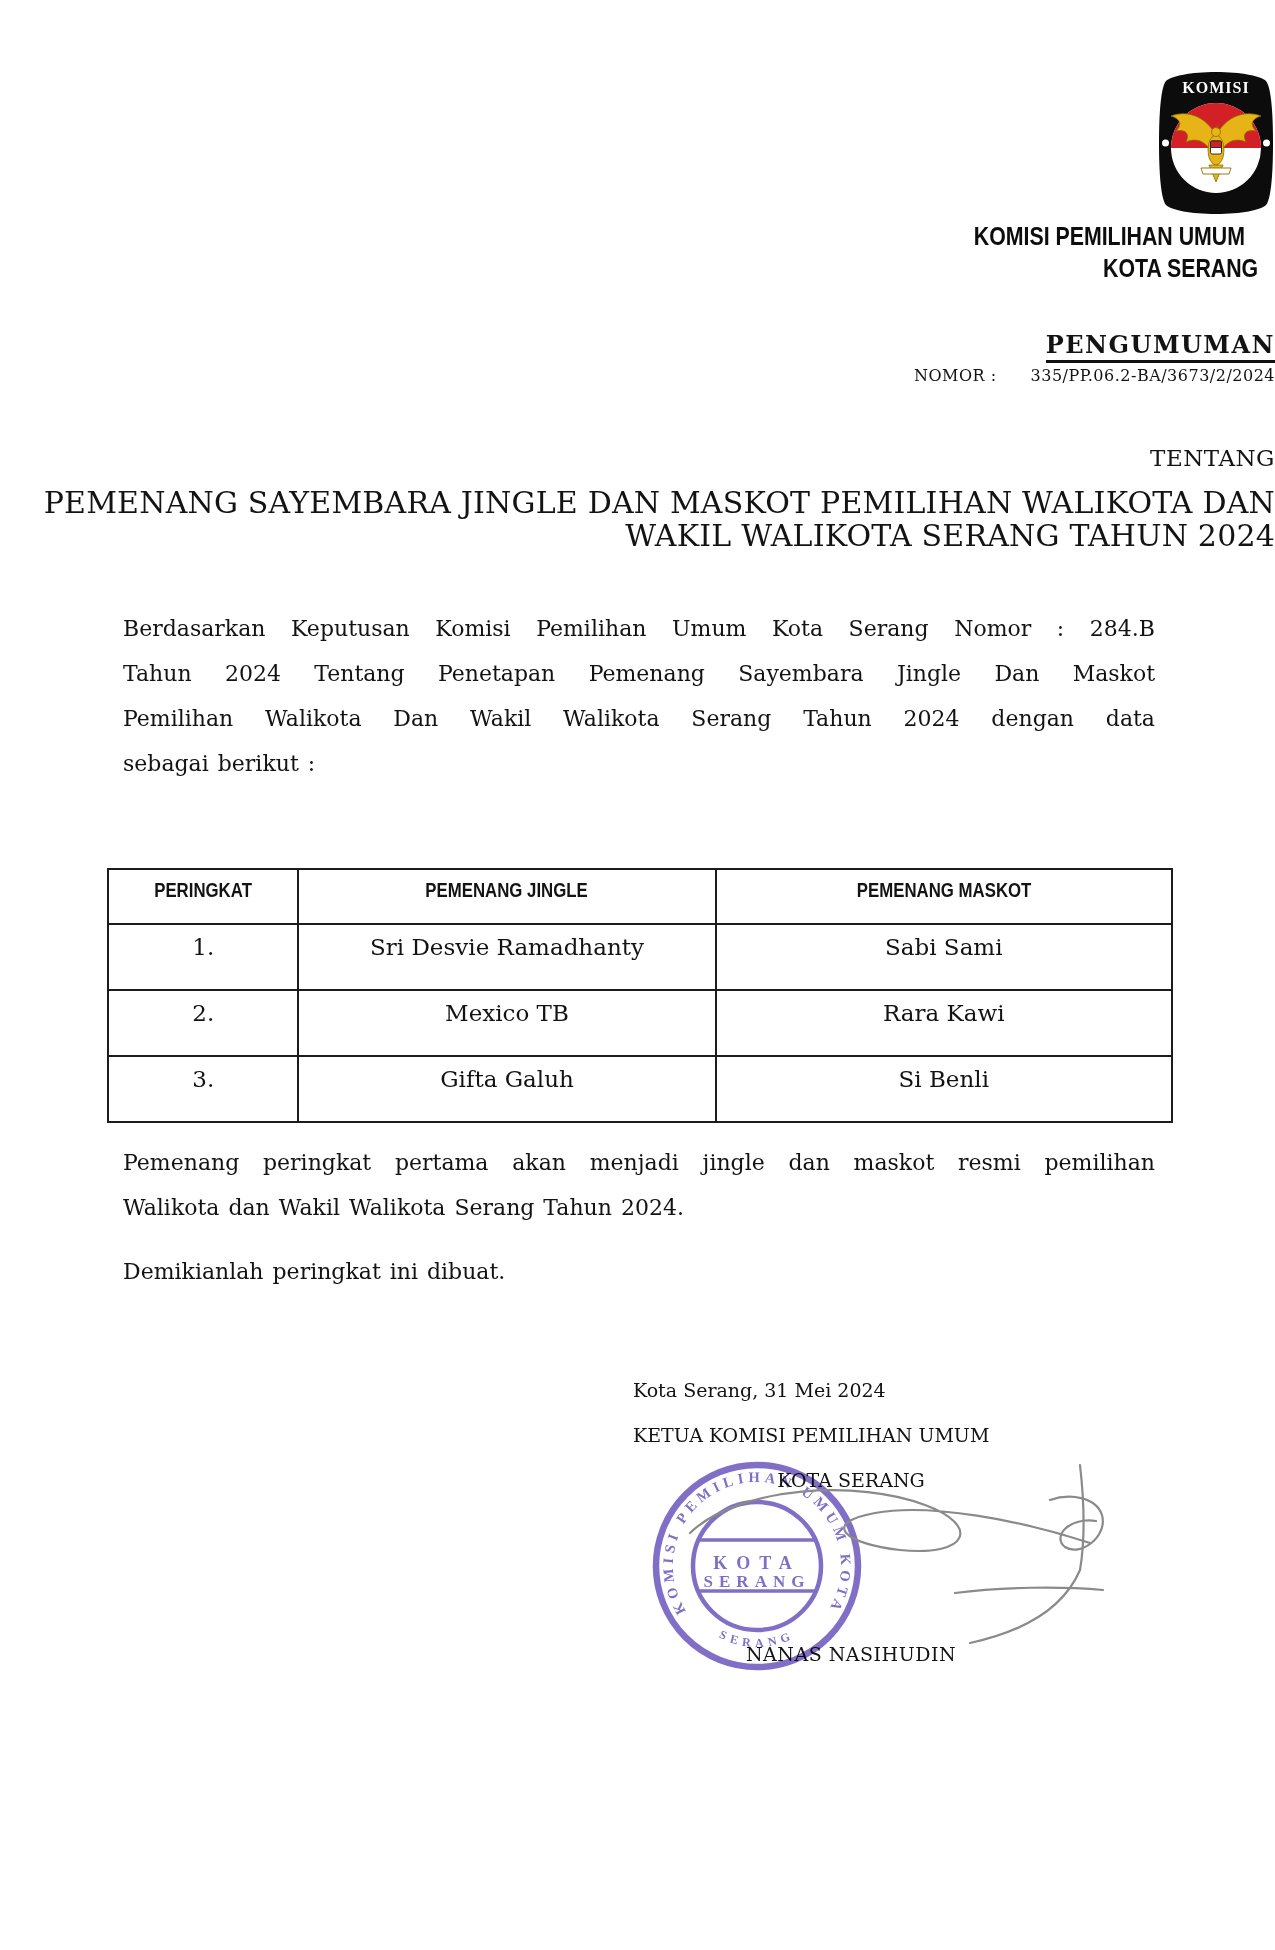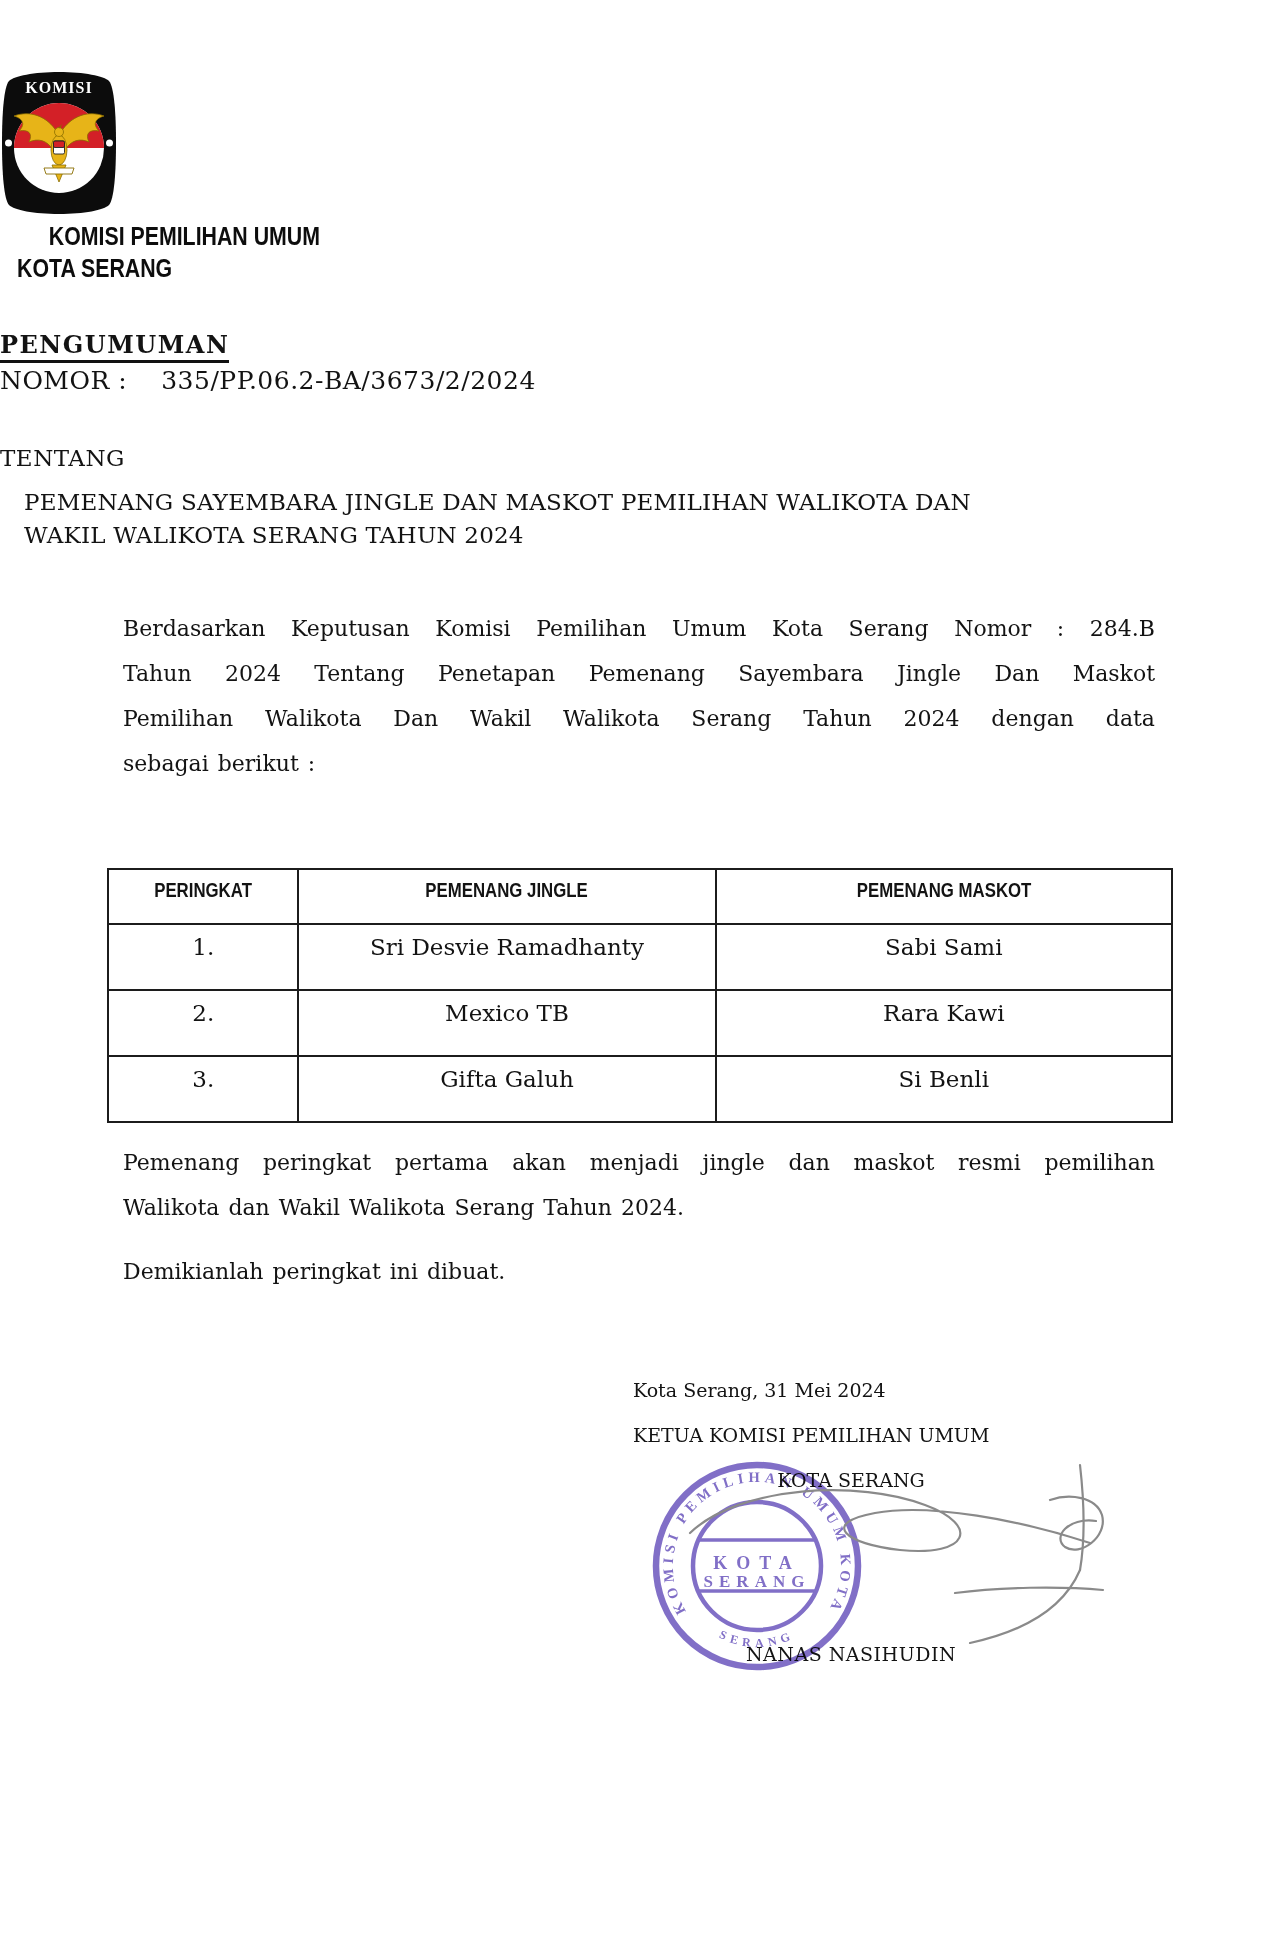--- a/index.html
+++ b/index.html
@@ -1,28 +1,28 @@
 <!DOCTYPE html>
 <html><head>
 <meta charset="utf-8">
 <style>
   html,body{margin:0;padding:0;background:#e8e8e8;}
   #page{position:relative;width:1275px;height:1950px;background:#ffffff;margin:0 auto;
         font-family:"DejaVu Serif","Liberation Serif",serif;color:#131313;overflow:hidden;}
   .abs{position:absolute;}
-  .center{left:0;right:0;text-align:left;}
+  .center{left:0;right:0;text-align:right;}
   .cond{font-family:"Liberation Sans","DejaVu Sans",sans-serif;font-weight:800;
         display:inline-block;transform:scaleX(0.82);transform-origin:center;letter-spacing:0px;}
   .org-line{font-size:26px;line-height:30px;color:#0d0d0d;}
   .doc-title{font-size:24px;font-weight:bold;letter-spacing:1.5px;}
   .doc-title .u{display:inline-block;border-bottom:3px solid #111;padding-bottom:1px;}
-  .nomor{font-size:25px;letter-spacing:0.5px;}
+  .nomor{font-size:16px;letter-spacing:0.5px;}
   .nomor .gap{display:inline-block;width:34px;}
   .tentang{font-size:23px;letter-spacing:0.5px;}
-  .subject{font-size:23px;line-height:33px;letter-spacing:0.2px;margin-left:24px;}
+  .subject{font-size:30px;line-height:33px;letter-spacing:0.2px;margin-left:24px;}
   .para{left:123px;width:1032px;font-size:22px;}
   .pline{line-height:45px;text-align:justify;text-align-last:justify;word-spacing:2px;}
   .pline.last{text-align-last:left;}
   table.winners{position:absolute;left:107px;top:868px;width:1066px;border-collapse:collapse;}
   table.winners th,table.winners td{border:2px solid #1c1c1c;text-align:center;vertical-align:top;}
   table.winners th{height:45px;padding-top:7px;font-size:21px;font-weight:800;}
   table.winners th .cond{transform:scaleX(0.8);}
   table.winners td{height:54px;padding-top:9px;font-size:23px;font-weight:normal;}
   .col-rank{width:17.9%;}.col-jingle{width:39.2%;}.col-maskot{width:42.9%;}
   .sig{left:633px;width:436px;font-size:19px;line-height:26px;}

